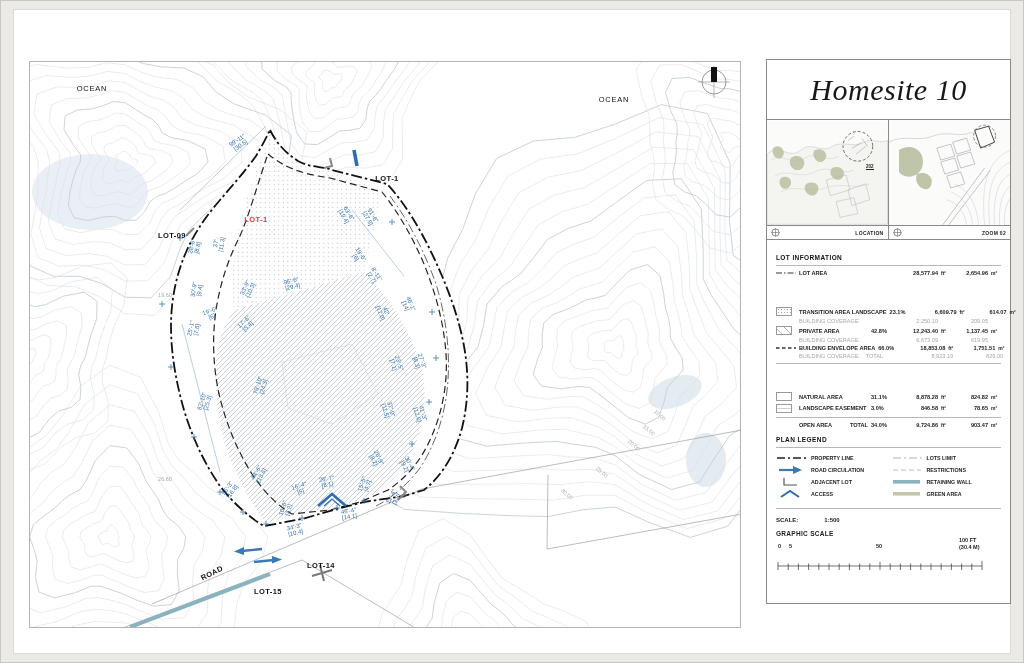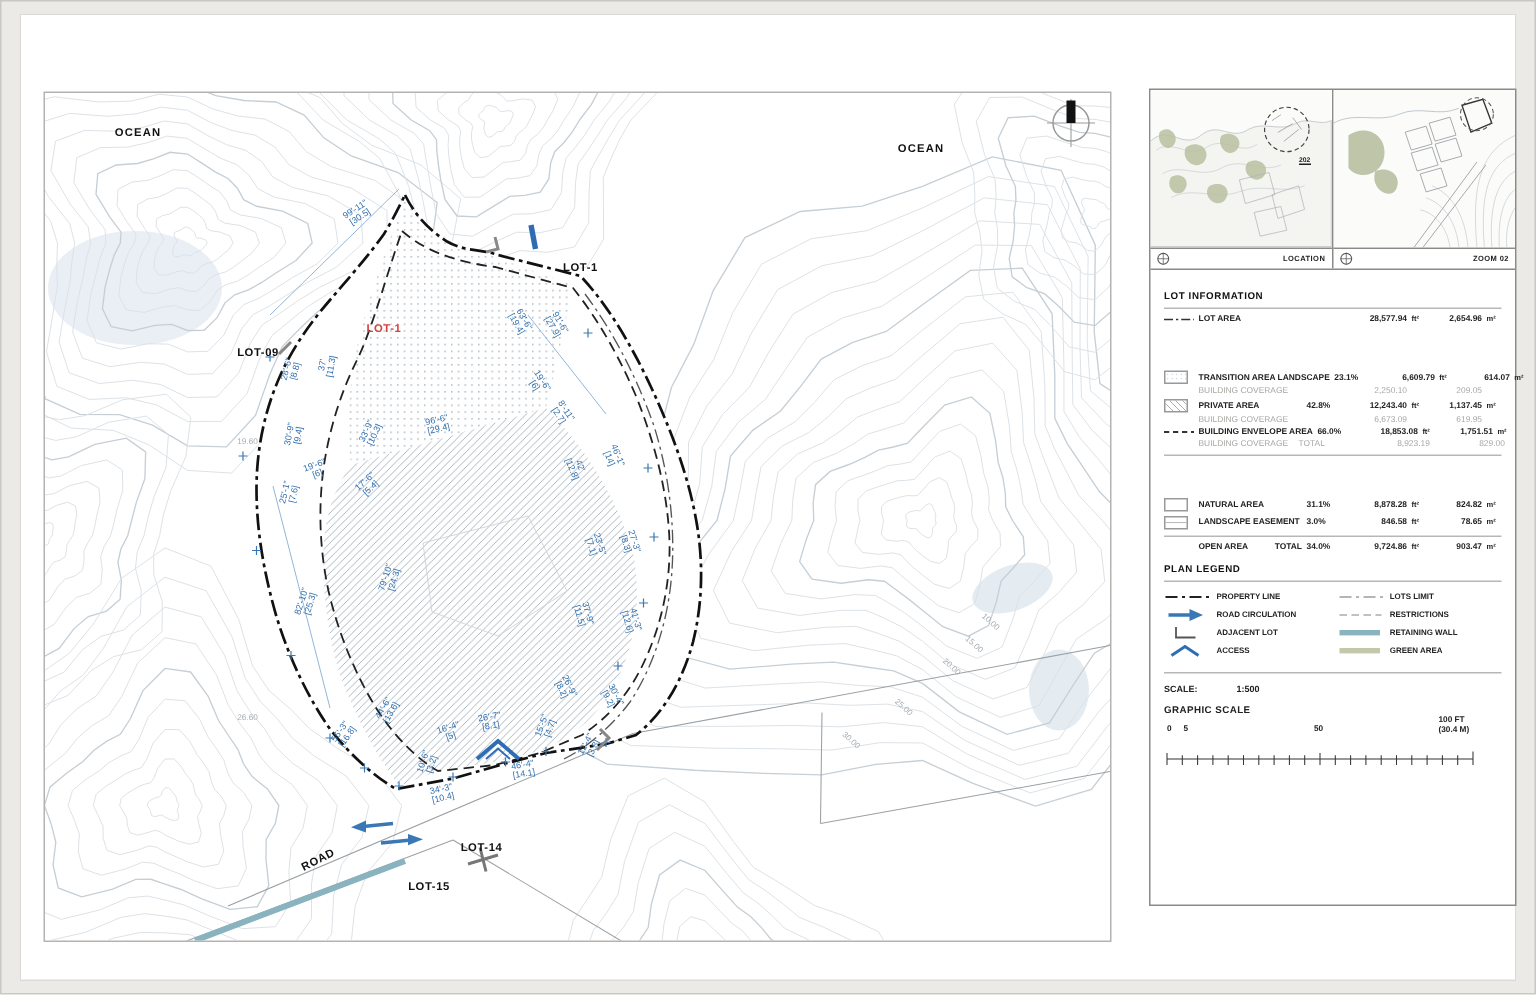--- a/index.html
+++ b/index.html
@@ -6,21 +6,21 @@
   *{box-sizing:border-box;}
   body{font-family:"Liberation Sans", sans-serif;}
   .canvas{position:relative;width:1024px;height:663px;background:#eceae6;border:1px solid #c9c7c3;overflow:hidden;}
   .page{position:absolute;left:12px;top:8px;width:998px;height:645px;background:#fff;border:1px solid #dddbd7;}
   
   .plan-panel{position:absolute;left:28px;top:60px;width:712px;height:567px;background:#fff;border:1px solid #b5b3af;overflow:hidden;}
   .plan-panel svg{position:absolute;left:0;top:0;}
   #plan-annotations{position:absolute;left:0;top:0;width:712px;height:567px;pointer-events:none;}
   .dim{position:absolute;color:#3572b0;font-size:6px;line-height:1.05;text-align:center;white-space:nowrap;font-weight:400;}
   .lotlab{position:absolute;color:#111;font-size:7.5px;font-weight:bold;letter-spacing:.4px;white-space:nowrap;transform:translate(-50%,-50%);}
-  .lotlab.ocean{font-weight:bold;letter-spacing:.8px;}
+  .lotlab.ocean{font-weight:normal;letter-spacing:.8px;}
   .clab{position:absolute;color:#a6adb3;font-size:5.5px;white-space:nowrap;}
   
   .title-panel{position:absolute;left:765px;top:58px;width:245px;height:545px;background:#fff;border:1px solid #8c8a86;font-size:6px;color:#222;}
   .tb-header{height:60px;display:flex;align-items:center;justify-content:center;border-bottom:1px solid #8c8a86;}
   .tb-header h1{margin:0;font-family:"Liberation Serif", serif;font-style:italic;font-weight:500;font-size:30px;color:#181818;letter-spacing:.5px;}
   .maps{display:flex;border-bottom:1px solid #8c8a86;height:120px;}
   .map-cell{width:50%;position:relative;}
   .map-cell:first-child{border-right:1px solid #8c8a86;}
   .map-art{width:100%;height:105px;display:block;}
   .map-footer{height:14px;border-top:1px solid #8c8a86;display:flex;align-items:center;justify-content:space-between;padding:0 4px;}
@@ -329,33 +329,36 @@
         <div class="dim" style="left: 377px; top: 403px; transform: translate(-50%, -50%) rotate(62deg);">
           <div>30'-4"</div>
           <div>[9.2]</div>
         </div>
         <div class="lotlab ocean" style="left: 62px; top: 26px; transform: translate(-50%, -50%) rotate(0deg);">OCEAN</div>
         <div class="lotlab ocean" style="left: 584px; top: 37px; transform: translate(-50%, -50%) rotate(0deg);">OCEAN</div>
         <div class="lotlab" style="left: 142px; top: 173px; transform: translate(-50%, -50%) rotate(0deg);">LOT-09</div>
         <div class="lotlab" style="left: 226px; top: 157px; transform: translate(-50%, -50%) rotate(0deg); color: rgb(217, 64, 61);">LOT-1</div>
         <div class="lotlab" style="left: 357px; top: 116px; transform: translate(-50%, -50%) rotate(0deg);">LOT-1</div>
         <div class="lotlab" style="left: 291px; top: 503px; transform: translate(-50%, -50%) rotate(0deg);">LOT-14</div>
-        <div class="lotlab" style="left: 256px; top: 529px; transform: translate(-50%, -50%) rotate(0deg); text-align: center;">LOT-15</div>
+        <div class="lotlab" style="left: 238px; top: 529px; transform: translate(-50%, -50%) rotate(0deg); text-align: center;">LOT-15</div>
         <div class="lotlab" style="left: 182px; top: 511px; transform: translate(-50%, -50%) rotate(-27deg);">ROAD</div>
         <div class="clab" style="left: 135px; top: 233px; transform: translate(-50%, -50%) rotate(0deg);">19.60</div>
         <div class="clab" style="left: 135px; top: 417px; transform: translate(-50%, -50%) rotate(0deg);">26.60</div>
         <div class="clab" style="left: 630px; top: 353px; transform: translate(-50%, -50%) rotate(42deg);">10.00</div>
         <div class="clab" style="left: 619px; top: 368px; transform: translate(-50%, -50%) rotate(42deg);">15.00</div>
         <div class="clab" style="left: 604px; top: 383px; transform: translate(-50%, -50%) rotate(42deg);">20.00</div>
         <div class="clab" style="left: 572px; top: 410px; transform: translate(-50%, -50%) rotate(42deg);">25.00</div>
         <div class="clab" style="left: 537px; top: 432px; transform: translate(-50%, -50%) rotate(42deg);">30.00</div>
       </div>
   </div>
 
   <div class="title-panel">
+    <div class="tb-header">
+      <h1>Homesite 10</h1>
+    </div>
 
     <div class="maps">
       <div class="map-cell">
         <svg class="map-art" viewBox="0 0 122 105">
           <rect width="122" height="105" fill="#fbfbfa"></rect>
           <path d="M0,34 C12,22 22,40 34,30 C46,20 54,34 66,26 C76,20 88,28 98,22 C106,17 114,24 122,20 L122,105 L0,105 Z" fill="#f4f4f1" stroke="#c2c8cc" stroke-width="0.6"></path>
           <path d="M4,40 C14,32 26,46 38,38 C50,30 60,44 72,36 M8,56 C20,48 34,60 48,52 C62,44 74,56 88,50 M14,72 C28,64 44,74 60,68 C76,62 90,70 104,64" stroke="#ccd1d4" stroke-width="0.5" fill="none"></path>
           <path d="M6,28 C12,22 20,30 16,36 C12,42 4,36 6,28 Z M24,38 C32,32 42,40 36,48 C30,54 20,46 24,38 Z M48,30 C56,26 64,34 58,40 C52,46 44,36 48,30 Z M14,58 C22,54 28,62 22,68 C16,72 10,64 14,58 Z M40,64 C48,60 56,66 50,74 C44,80 34,70 40,64 Z M66,48 C74,44 82,52 76,58 C70,64 60,54 66,48 Z" fill="#b7bfa0" opacity="0.85"></path>
           <path d="M60,60 L80,55 L84,70 L64,76 Z M82,70 L100,64 L104,80 L86,86 Z M70,82 L88,78 L92,94 L74,98 Z" fill="none" stroke="#b0b5b8" stroke-width="0.5"></path>
           <circle cx="92" cy="26" r="15" fill="none" stroke="#444" stroke-width="0.8" stroke-dasharray="3 2"></circle>

